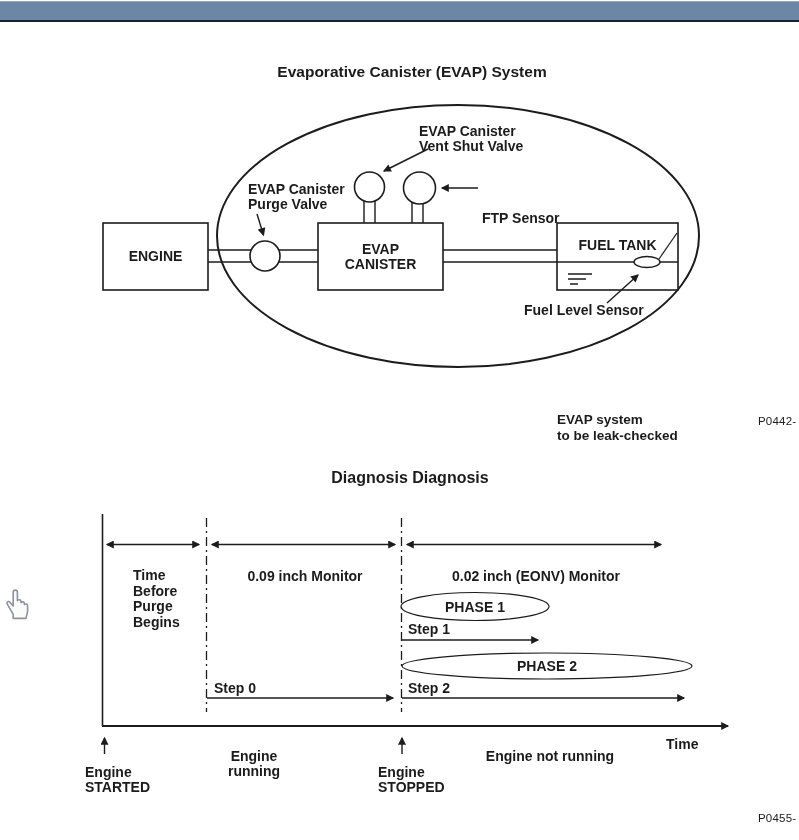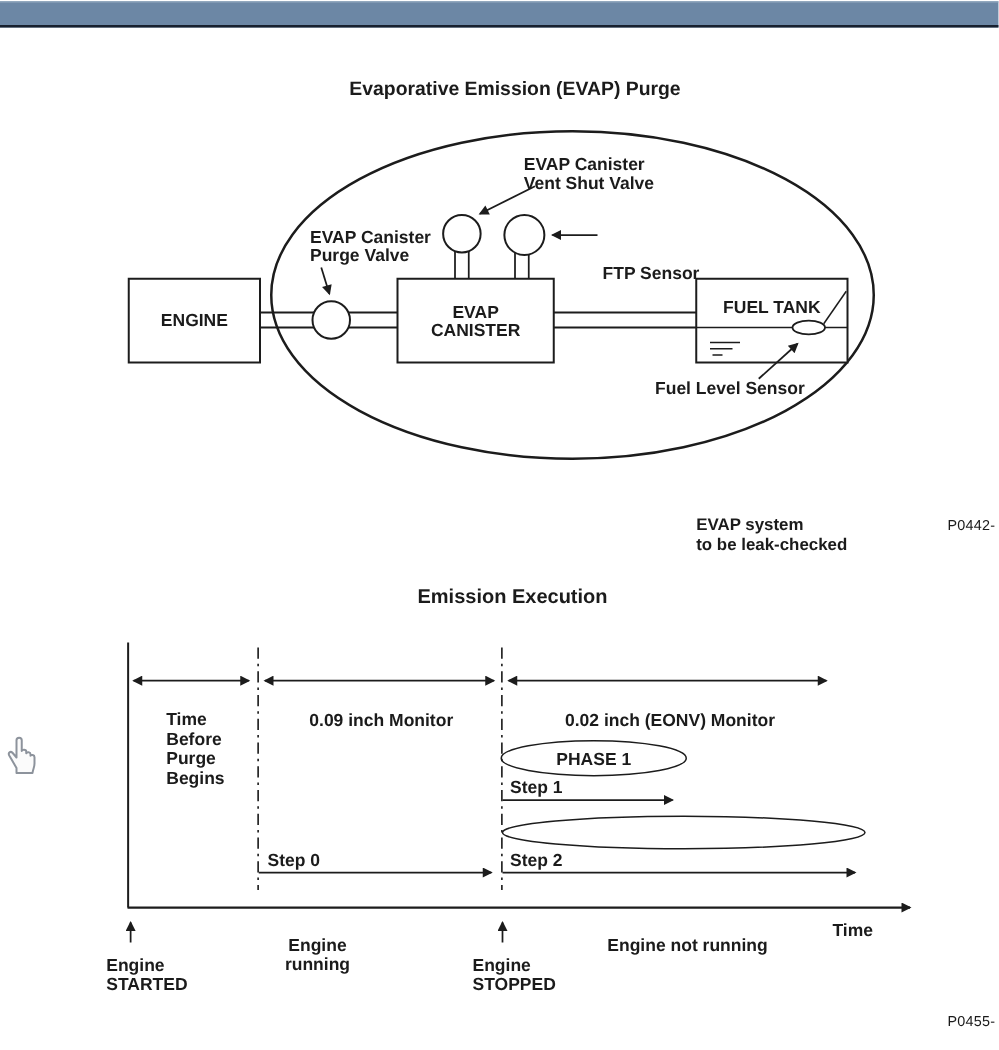--- a/index.html
+++ b/index.html
@@ -66,44 +66,45 @@
       <ellipse cx="547" cy="666" rx="145" ry="13" stroke-width="1.2"></ellipse>
       <path d="M402 640 H538" stroke-width="1.4" marker-end="url(#arr)"></path>
       <path d="M207 698 H393" stroke-width="1.4" marker-end="url(#arr)"></path>
       <path d="M402 698 H684" stroke-width="1.4" marker-end="url(#arr)"></path>
       <path d="M102 726 H728" stroke-width="1.8" marker-end="url(#arr)"></path>
       <path d="M104.5 754 V738" stroke-width="1.4" marker-end="url(#arr)"></path>
       <path d="M402 754 V738" stroke-width="1.4" marker-end="url(#arr)"></path>
     </g>
   </svg>
 
-  <div class="lbl title" style="left:112px;top:63px;width:600px;">Evaporative Emission (EVAP) Purge</div>
+  <div class="lbl title" style="left:112px;top:63px;width:600px;">Evaporative Canister (EVAP) System</div>
   <div class="lbl ctr" style="left:103px;top:249px;width:105px;">ENGINE</div>
   <div class="lbl ctr" style="left:318px;top:242px;width:125px;">EVAP
 CANISTER</div>
   <div class="lbl ctr" style="left:557px;top:238px;width:121px;">FUEL TANK</div>
   <div class="lbl" style="left:248px;top:182px;">EVAP Canister
 Purge Valve</div>
   <div class="lbl" style="left:419px;top:124px;">EVAP Canister
 Vent Shut Valve</div>
   <div class="lbl" style="left:482px;top:181px;margin-top:30px;">FTP Sensor</div>
   <div class="lbl" style="left:524px;top:303px;">Fuel Level Sensor</div>
   <div class="lbl big" style="left:557px;top:370px;margin-top:42px;">EVAP system
 to be leak-checked</div>
   <div class="lbl code" style="left:758px;top:414px;width:54px;">P0442-</div>
 
-  <div class="lbl title" style="left:110px;top:469px;width:600px;font-size:16px;">Emission Execution</div>
+  <div class="lbl title" style="left:110px;top:469px;width:600px;font-size:16px;">Diagnosis Diagnosis</div>
   <div class="lbl" style="left:133px;top:568px;line-height:15.5px;">Time
 Before
 Purge
 Begins</div>
   <div class="lbl ctr" style="left:205px;top:569px;width:200px;">0.09 inch Monitor</div>
   <div class="lbl ctr" style="left:411px;top:569px;width:250px;">0.02 inch (EONV) Monitor</div>
   <div class="lbl ctr" style="left:405px;top:600px;width:140px;">PHASE 1</div>
   <div class="lbl" style="left:408px;top:622px;">Step 1</div>
+  <div class="lbl ctr" style="left:427px;top:659px;width:240px;">PHASE 2</div>
   <div class="lbl" style="left:214px;top:681px;">Step 0</div>
   <div class="lbl" style="left:408px;top:681px;">Step 2</div>
   <div class="lbl ctr" style="left:204px;top:749px;width:100px;">Engine running</div>
   <div class="lbl ctr" style="left:480px;top:749px;width:140px;">Engine not running</div>
   <div class="lbl" style="left:666px;top:737px;">Time</div>
   <div class="lbl" style="left:85px;top:765px;">Engine
 STARTED</div>
   <div class="lbl" style="left:378px;top:765px;">Engine
 STOPPED</div>
   <div class="lbl code" style="left:758px;top:811px;width:41px;">P0455-</div>

